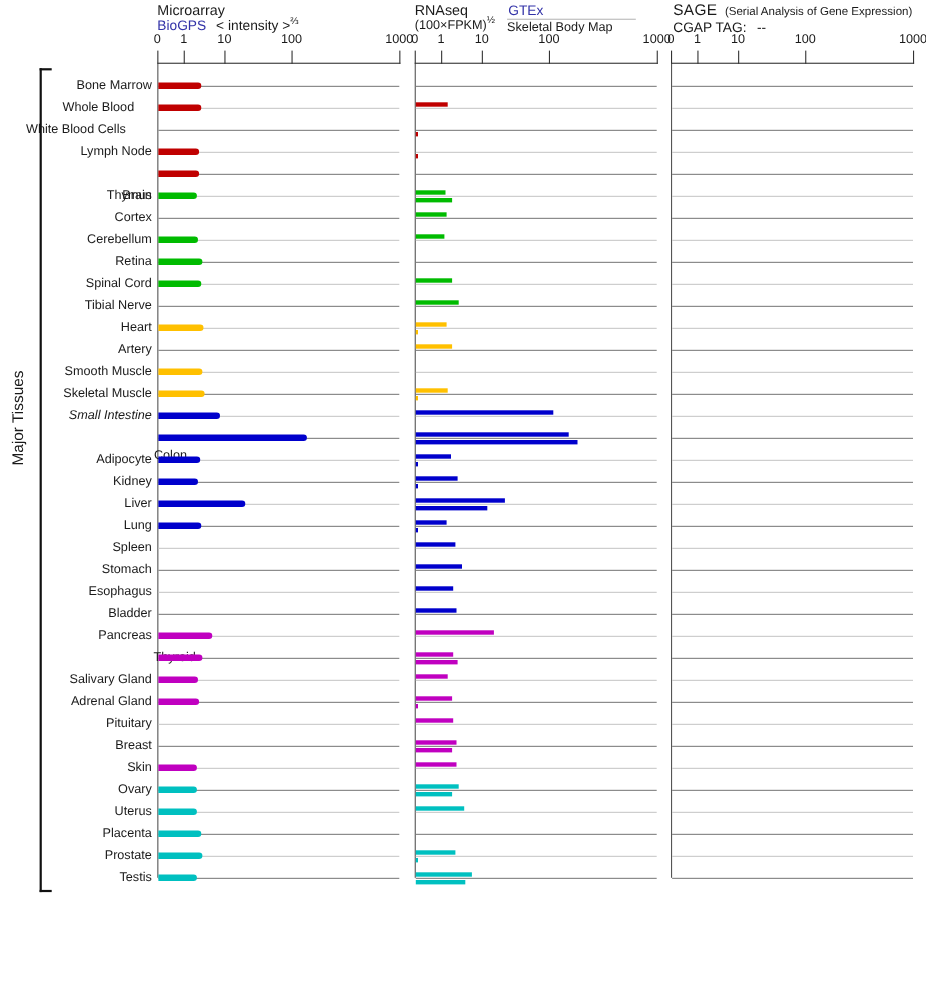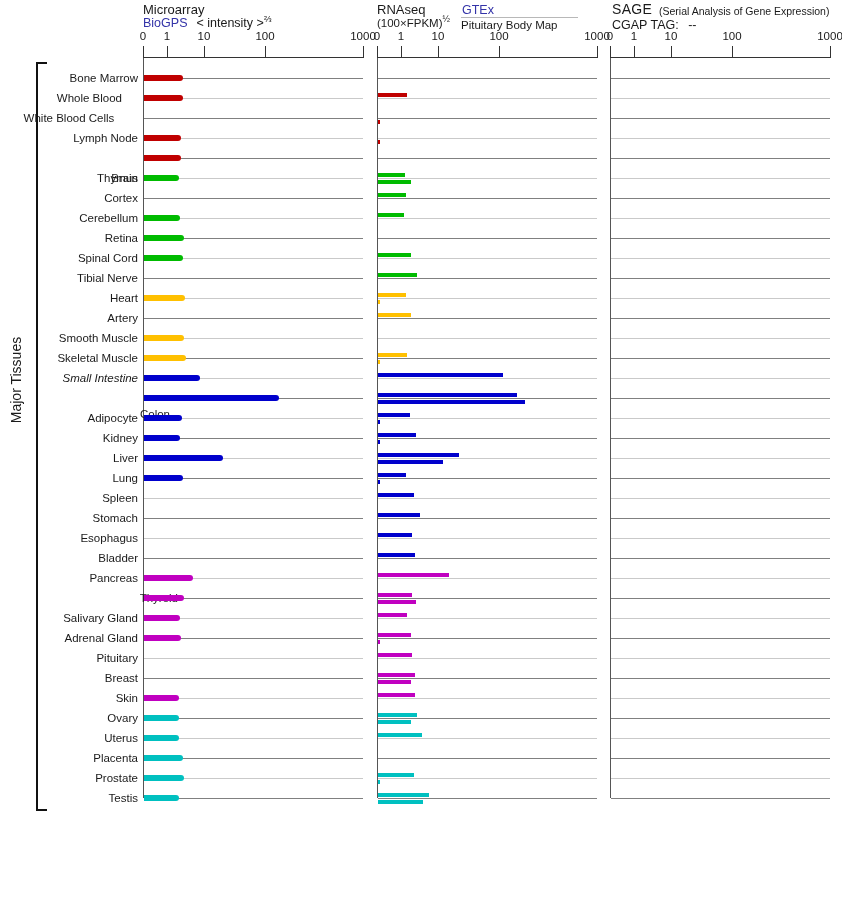--- a/index.html
+++ b/index.html
@@ -41,21 +41,21 @@
   <div class="abs sub" style="left:143px;top:16px;">
     <span class="link">BioGPS</span><span style="margin-left:9px;">&lt; intensity &gt;</span><sup>⅔</sup>
   </div>
 
   <div class="abs pane-title" style="left:377px;top:2px;">RNAseq</div>
   <div class="abs sub-small" style="left:377px;top:17px;">
     <span>(100×FPKM)</span><sup>½</sup>
   </div>
   <div class="abs sub link" style="left:462px;top:3px;">GTEx</div>
   <div class="abs divider" style="left:461px;top:17px;width:117px;"></div>
-  <div class="abs sub-small" style="left:461px;top:19px;">Pituitary Body Map</div>
+  <div class="abs sub-small" style="left:461px;top:19px;">Skeletal Body Map</div>
 
   <div class="abs sage-title" style="left:612px;top:1px;">SAGE</div>
   <div class="abs sage-sub" style="left:659px;top:5px;">(Serial Analysis of Gene Expression)</div>
   <div class="abs tagline" style="left:612px;top:18px;">
     <span>CGAP TAG:</span>
     <span style="margin-left:6px;">--</span>
   </div>
 
   <div class="abs vert-label" style="left:-38px;top:371px;width:110px;height:18px;">Major Tissues</div>
   <div class="abs bracket" style="left:36px;top:62px;width:2px;height:749px;"></div>

